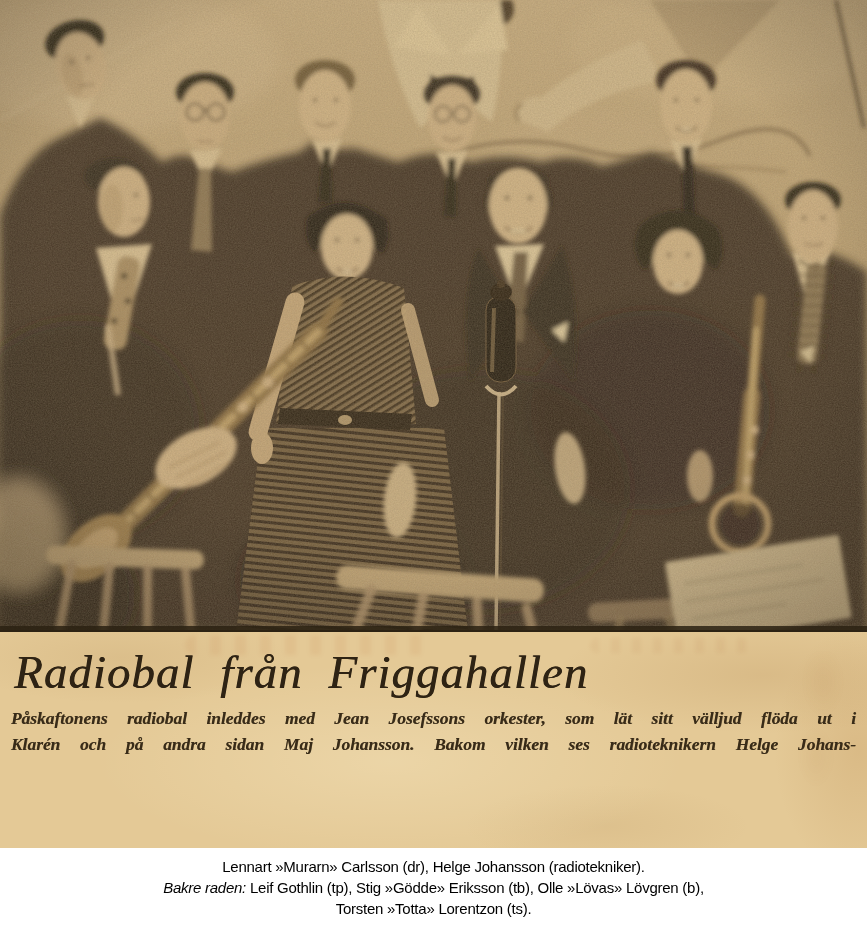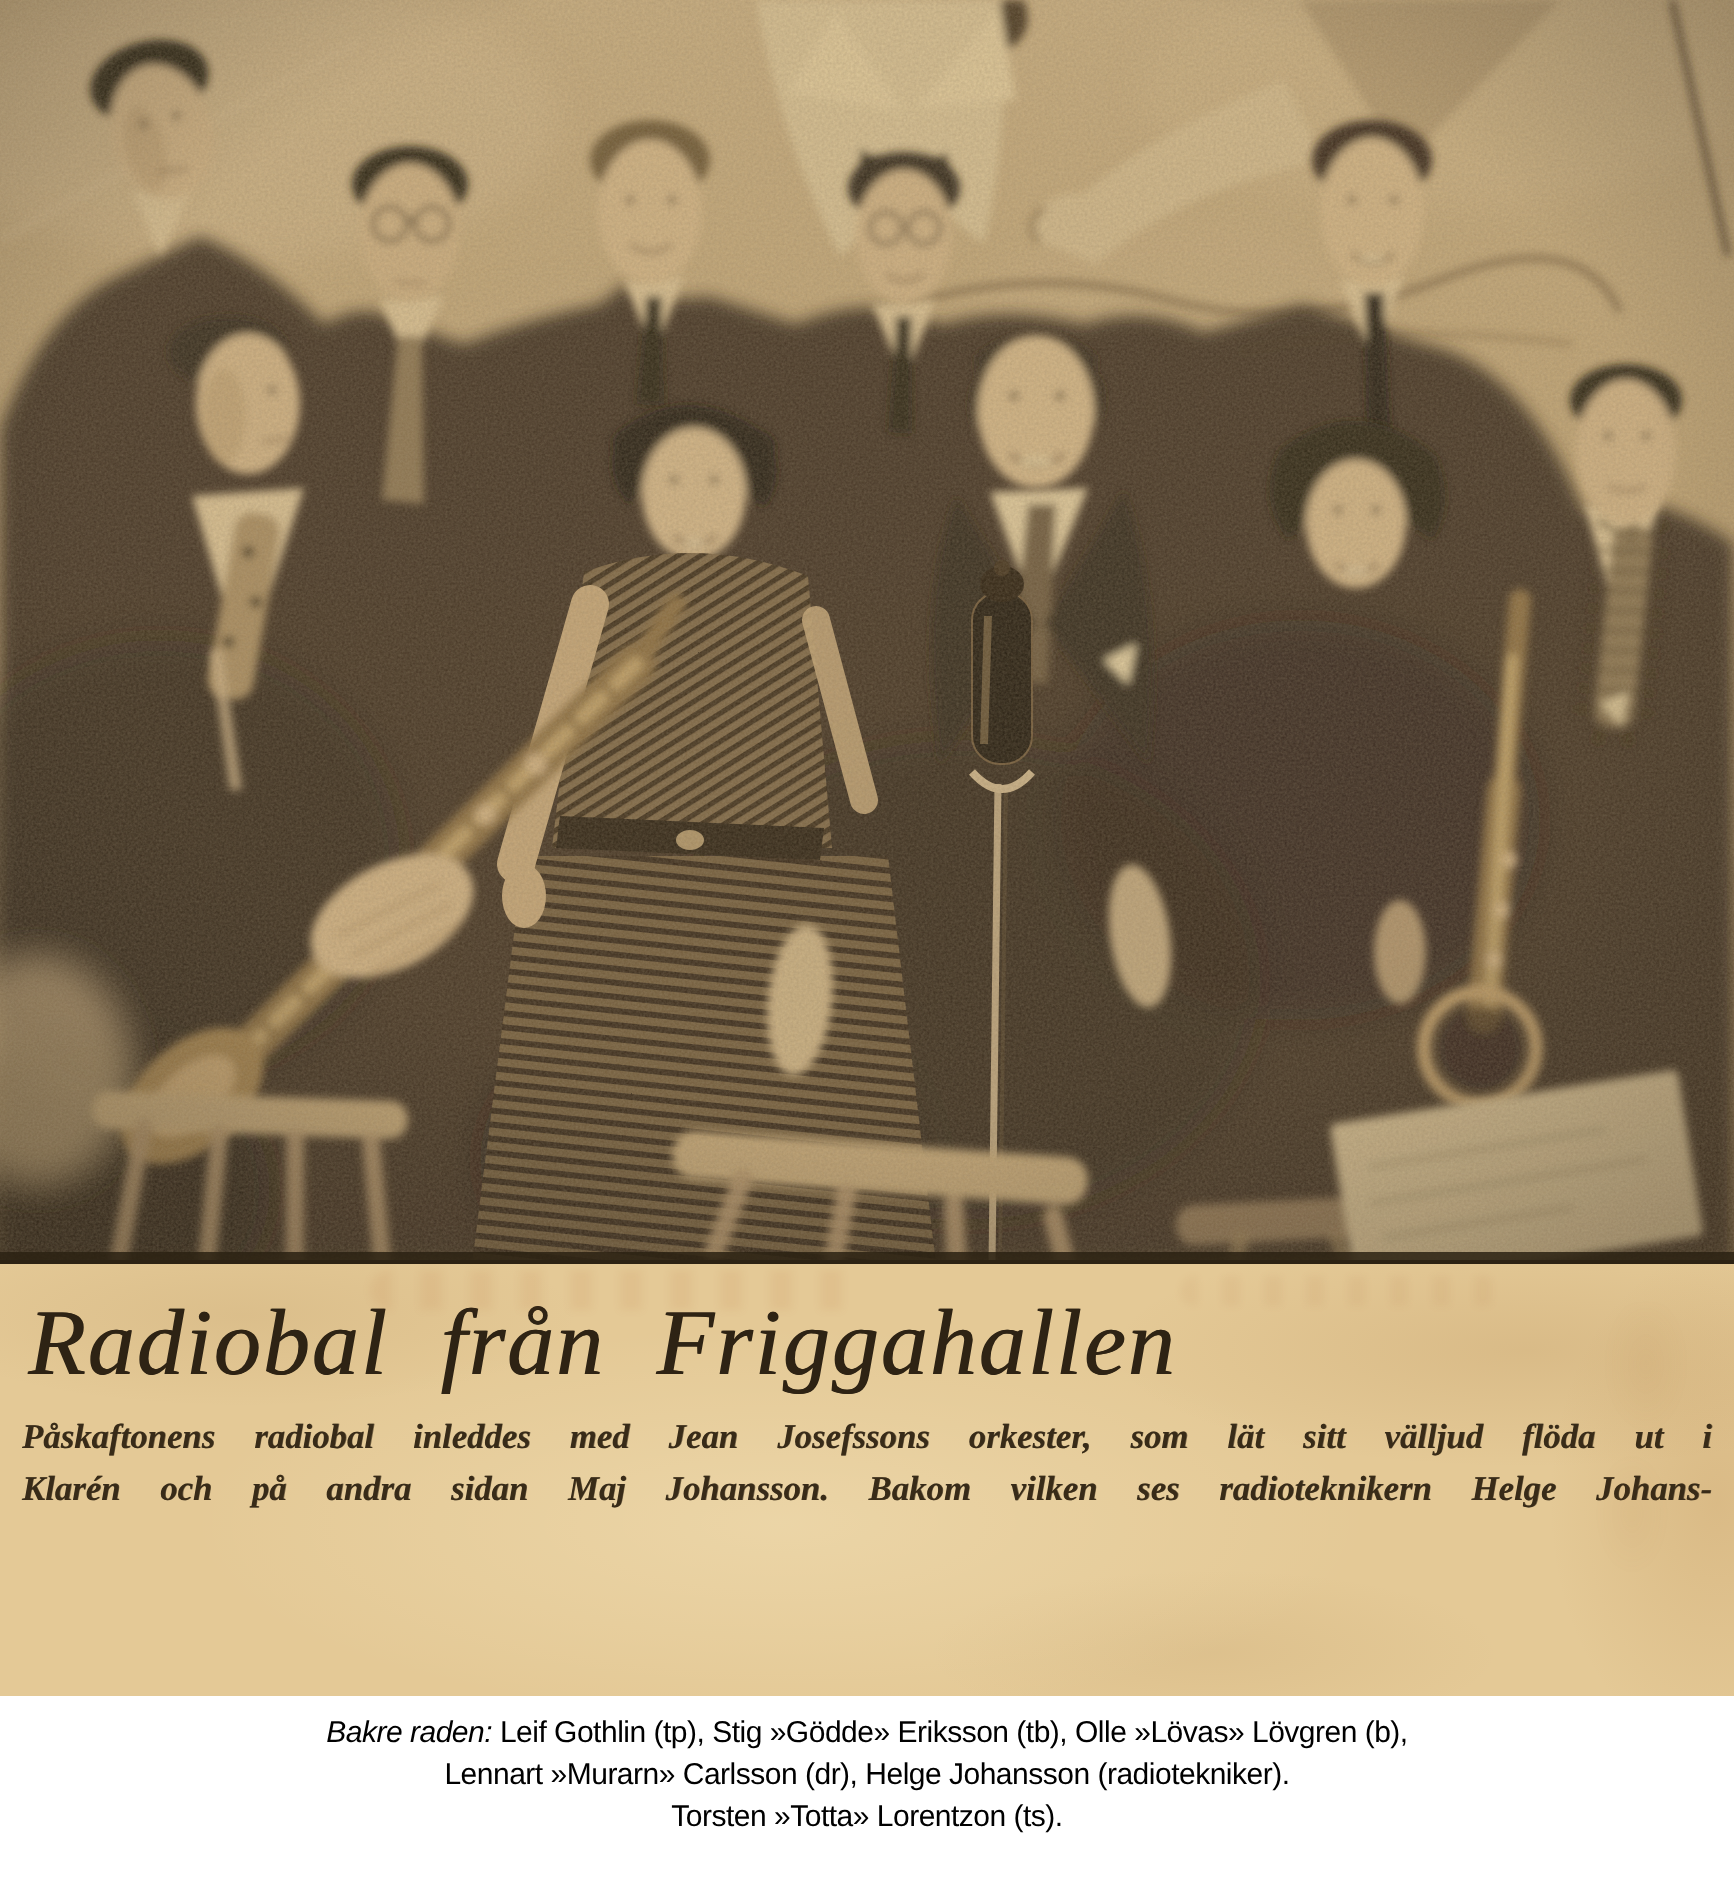--- a/index.html
+++ b/index.html
@@ -324,18 +324,18 @@
     <div class="bleed b2"></div>
     <div class="bleed b3"></div>
     <h1 class="headline">Radiobal från Friggahallen</h1>
     <div class="bodytext">
       <p>Påskaftonens radiobal inleddes med Jean Josefssons orkester, som lät sitt välljud flöda ut i</p>
       <p>Klarén och på andra sidan Maj Johansson. Bakom vilken ses radioteknikern Helge Johans-</p>
     </div>
   </div>
 
   <div class="caption">
+    <p><em></em><span>Lennart »Murarn» Carlsson (dr), Helge Johansson (radiotekniker).</span></p>
     <p><em>Bakre raden:</em><span> Leif Gothlin (tp), Stig »Gödde» Eriksson (tb), Olle »Lövas» Lövgren (b),</span></p>
-    <p><em></em><span>Lennart »Murarn» Carlsson (dr), Helge Johansson (radiotekniker).</span></p>
     <p><em></em><span>Torsten »Totta» Lorentzon (ts).</span></p>
   </div>
 
 </div>
 
 </body></html>

